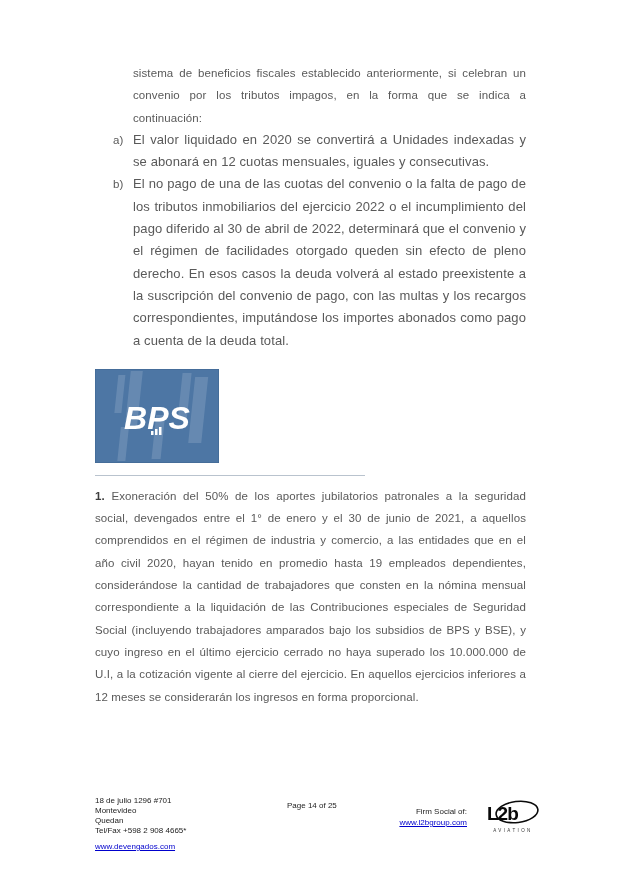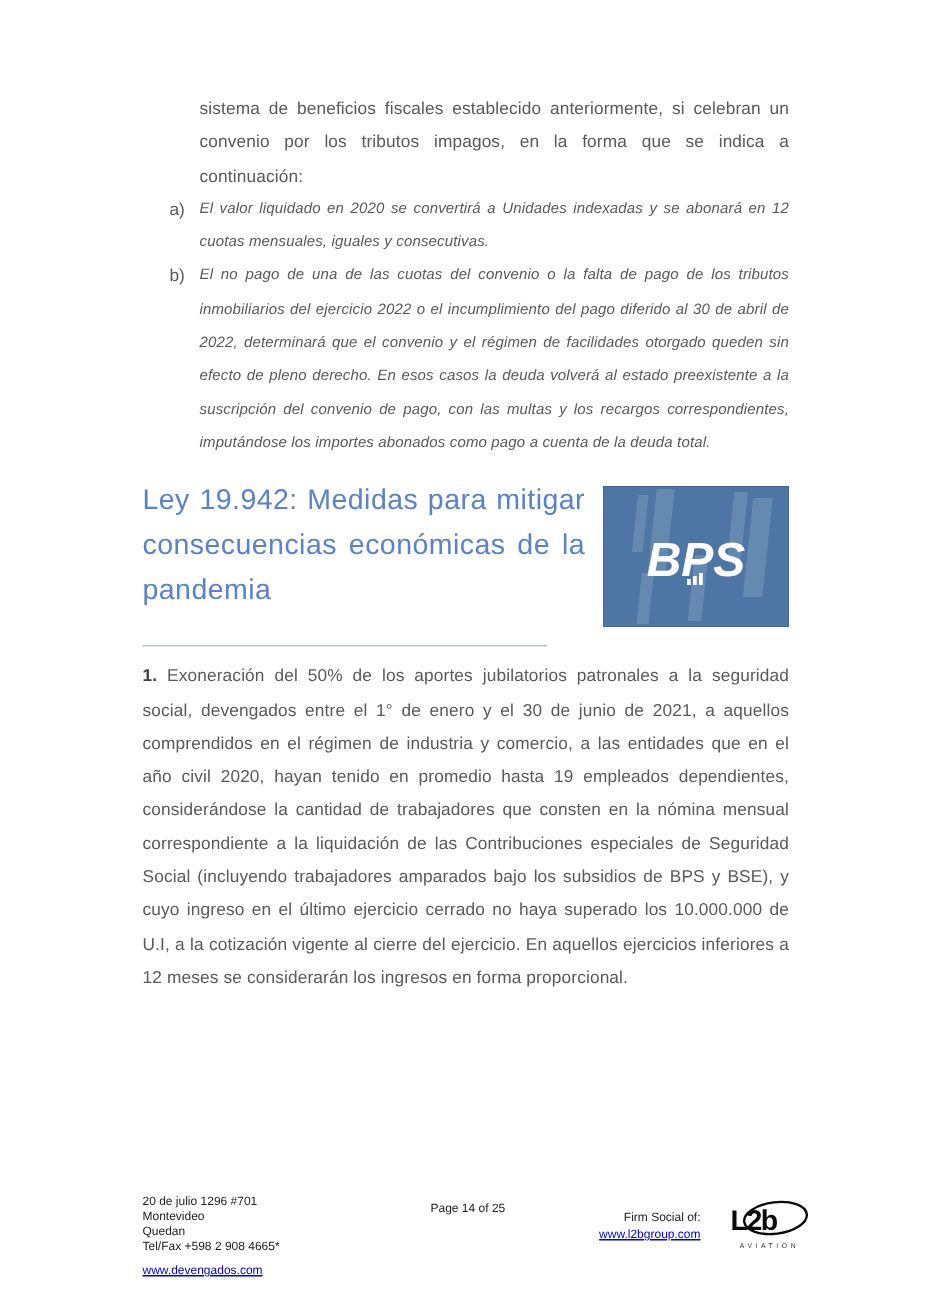--- a/index.html
+++ b/index.html
@@ -8,21 +8,21 @@
     font-family:"Liberation Sans",sans-serif;
   }
   .content{position:absolute;left:95px;top:62px;width:431px;}
   .body{
     font-size:11.5px;line-height:22.3px;color:var(--body-gray,#595959);
     text-align:justify;margin:0;letter-spacing:0.1px;
   }
   .indent{margin-left:38px;}
   .list-item{display:flex;margin-left:18px;}
   .marker{flex:0 0 20px;font-size:11.5px;line-height:22.3px;color:var(--body-gray,#595959);}
-  .litext{flex:1;font-size:10px;line-height:22.3px;color:var(--body-gray,#595959);text-align:justify;letter-spacing:0.1px;font-style:italic;}
+  .litext{flex:1;font-size:13px;line-height:22.3px;color:var(--body-gray,#595959);text-align:justify;letter-spacing:0.1px;}
   .headrow{display:flex;align-items:flex-start;margin-top:12px;}
   .heading{
     flex:1;margin:0;padding-right:12px;font-size:19px;line-height:30px;font-weight:400;
     color:var(--heading-blue,#5b82c8);text-align:justify;letter-spacing:0.3px;
   }
   .bps{flex:0 0 124px;width:124px;height:94px;margin-top:5px;}
   .rule{width:270px;height:0;border-top:1px solid #b9c3ce;margin-top:12px;}
   .subhead{margin:14px 0 0 0;font-size:11.5px;font-weight:700;color:#3d3d3d;}
   .p1{margin-top:9px;}
   .p2{margin-top:11px;}
@@ -46,21 +46,20 @@
       <span class="marker">a)</span>
       <span class="litext">El valor liquidado en 2020 se convertirá a Unidades indexadas y se abonará en 12 cuotas mensuales, iguales y consecutivas.</span>
     </div>
 
     <div class="list-item">
       <span class="marker">b)</span>
       <span class="litext">El no pago de una de las cuotas del convenio o la falta de pago de los tributos inmobiliarios del ejercicio 2022 o el incumplimiento del pago diferido al 30 de abril de 2022, determinará que el convenio y el régimen de facilidades otorgado queden sin efecto de pleno derecho. En esos casos la deuda volverá al estado preexistente a la suscripción del convenio de pago, con las multas y los recargos correspondientes, imputándose los importes abonados como pago a cuenta de la deuda total.</span>
     </div>
 
     <div class="headrow">
-      <h1 class="heading">Ley 19.942: Medidas para mitigar consecuencias económicas de la pandemia</h1>
       <svg class="bps" viewBox="0 0 124 94" preserveAspectRatio="none">
         <rect width="124" height="94" fill="#4d76a4" stroke="#3f648f" stroke-width="1"></rect>
         <g fill="#ffffff" opacity="0.14" transform="skewX(-6)">
           <rect x="24" y="6" width="7" height="38"></rect>
           <rect x="36" y="2" width="12" height="56"></rect>
           <rect x="88" y="4" width="9" height="46"></rect>
           <rect x="101" y="8" width="13" height="66"></rect>
           <rect x="66" y="46" width="9" height="44"></rect>
           <rect x="32" y="58" width="8" height="34"></rect>
         </g>
@@ -74,21 +73,21 @@
     </div>
 
     <div class="rule"></div>
 
 
     <p class="body p1"><span class="pmark">1.</span> <span>Exoneración del 50% de los aportes jubilatorios patronales a la seguridad social, devengados entre el 1° de enero y el 30 de junio de 2021, a aquellos comprendidos en el régimen de industria y comercio, a las entidades que en el año civil 2020, hayan tenido en promedio hasta 19 empleados dependientes, considerándose la cantidad de trabajadores que consten en la nómina mensual correspondiente a la liquidación de las Contribuciones especiales de Seguridad Social (incluyendo trabajadores amparados bajo los subsidios de BPS y BSE), y cuyo ingreso en el último ejercicio cerrado no haya superado los 10.000.000 de U.I, a la cotización vigente al cierre del ejercicio. En aquellos ejercicios inferiores a 12 meses se considerarán los ingresos en forma proporcional.</span></p>
 
   </div>
 
   <div class="addr">
-    <div>20 de julio 1296 #701</div>
+    <div>18 de julio 1296 #701</div>
     <div>Montevideo</div>
     <div>Quedan</div>
     <div>Tel/Fax +598 2 908 4665*</div>
   </div>
 
   <a class="link yelpo">www.devengados.com</a>
 
   <div class="pageno">Page 14 of 25</div>
 
   <div class="firm">

